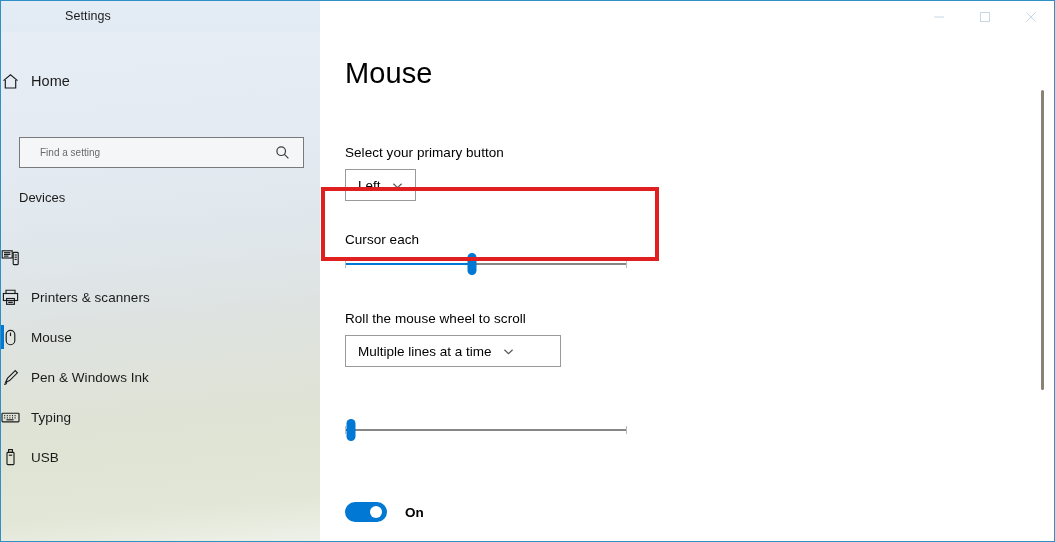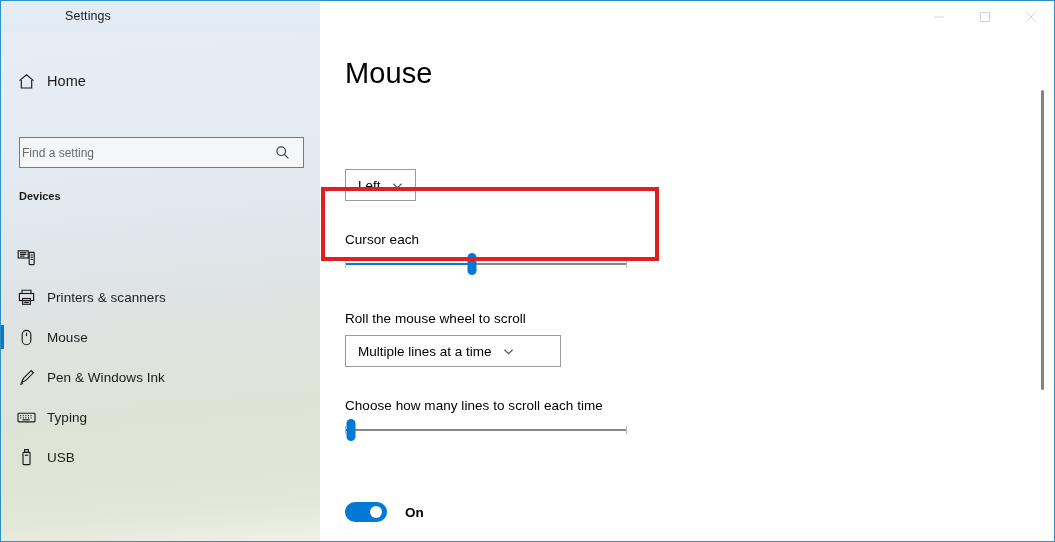--- a/index.html
+++ b/index.html
@@ -92,21 +92,20 @@
         #e3e7d8 92%,
         #eef1e8 100%);
     overflow: hidden;
   }
 
   .nav-item {
     position: relative;
     display: flex;
     align-items: center;
     height: 40px;
-    padding-left: 16px;
     cursor: default;
   }
   .nav-item .nav-icon {
     width: 30px;
     display: flex;
     align-items: center;
     justify-content: flex-start;
     flex: 0 0 30px;
   }
   .nav-item .nav-label {
@@ -135,41 +134,41 @@
     background: #f4f6f8;
     border: 1px solid #7a7a7a;
     display: flex;
     align-items: center;
   }
   #search-input {
     border: 0;
     outline: 0;
     background: transparent;
     font-family: "Liberation Sans", sans-serif;
-    font-size: 12px;
+    font-size: 10px;
     color: #404040;
-    padding-left: 2px;
+    padding-left: 20px;
     width: 245px;
     height: 100%;
   }
   #search-input::placeholder { color: #6a6a6a; opacity: 1; }
   #search-icon {
     width: 34px;
     display: flex;
     align-items: center;
     justify-content: center;
   }
   #search-icon svg * { stroke: #3c3c3c; stroke-width: 1.2; fill: none; }
 
   #devices-heading {
     position: absolute;
     top: 158px;
     left: 18px;
-    font-size: 11px;
-    font-weight: bold;
+    font-size: 13px;
+    font-weight: normal;
     color: #1b1b1b;
   }
 
   #nav-list {
     position: absolute;
     top: 205px;
     left: 0;
     width: 100%;
   }
   .nav-item.selected::before {
@@ -476,20 +475,21 @@
         <span class="nav-label">USB</span>
       </div>
 
     </div>
   </div>
 
   <div id="main">
 
     <div id="page-title">Mouse</div>
 
+    <div class="field-label" style="top:113px">Select your primary button</div>
     <div class="combo" style="top:137px;width:71px">
       <span class="combo-value">Left</span>
       <span class="combo-chevron">
         <svg width="13" height="13" viewBox="0 0 13 13">
             <path d="M2.4 4.8 L6.5 8.6 L10.6 4.8"></path>
           </svg>
       </span>
     </div>
 
     <div class="field-label" style="top:200px">Cursor each</div>
@@ -504,21 +504,20 @@
     <div class="field-label" style="top:279px">Roll the mouse wheel to scroll</div>
     <div class="combo" style="top:303px;width:216px">
       <span class="combo-value">Multiple lines at a time</span>
       <span class="combo-chevron">
         <svg width="13" height="13" viewBox="0 0 13 13">
             <path d="M2.4 4.8 L6.5 8.6 L10.6 4.8"></path>
           </svg>
       </span>
     </div>
 
-    <div class="field-label" style="top:366px">Choose how many lines to scroll each time</div>
     <div class="slider" style="top:384px;width:282px">
       <div class="track-bg"></div>
       <div class="track-fill" id="lines-scroll-fill" style="width: 2%;"></div>
       <div class="tick-start"></div>
       <div class="tick-end"></div>
       <div class="thumb" id="lines-scroll-thumb" style="left: 2%;"></div>
     </div>
 
     <div id="toggle-row">
       <div id="toggle-switch">

